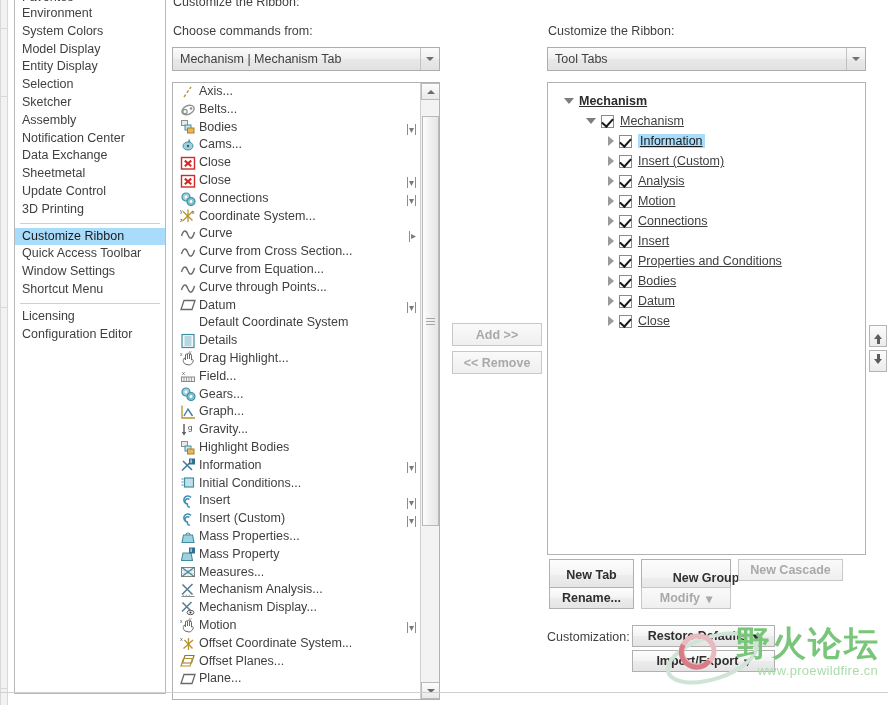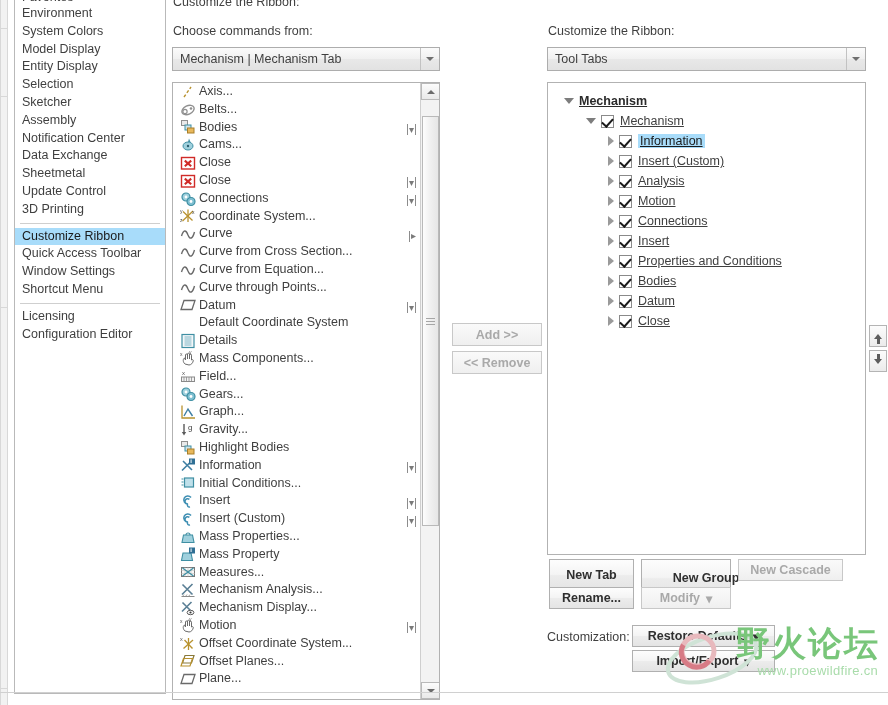--- a/index.html
+++ b/index.html
@@ -384,21 +384,21 @@
           <span class="cmd-lbl">Details</span>
         </div>
         <div class="cmd-row">
           <span class="cmd-ico">
             <svg width="16" height="16" viewBox="0 0 16 16">
               <path d="M5 13 C2.5 11, 3 7.5, 4.5 7 L5.5 9 V4 a1 1 0 0 1 2 0 V8 V3.2 a1 1 0 0 1 2 0 V8 V4.2 a1 1 0 0 1 2 0 V9 a1 1 0 0 1 1.8 .5 C13 12, 11 14, 9 14 Z" fill="#fff" stroke="#6a6a6a" stroke-width="1"></path>
               <text x="0" y="5" font-size="5" fill="#555">x</text>
               <text x="9" y="3" font-size="5" fill="#555">y</text>
             </svg>
           </span>
-          <span class="cmd-lbl">Mass Components...</span>
+          <span class="cmd-lbl">Drag Highlight...</span>
         </div>
         <div class="cmd-row">
           <span class="cmd-ico">
             <svg width="16" height="16" viewBox="0 0 16 16">
               <text x="2" y="6" font-size="6" fill="#555">x</text>
               <rect x="1.5" y="8" width="13" height="4.5" fill="#f2f2f2" stroke="#8a8a8a"></rect>
               <g stroke="#8a8a8a" stroke-width=".8">
                 <line x1="4" y1="8" x2="4" y2="12.5"></line>
                 <line x1="6.5" y1="8" x2="6.5" y2="12.5"></line>
                 <line x1="9" y1="8" x2="9" y2="12.5"></line>

